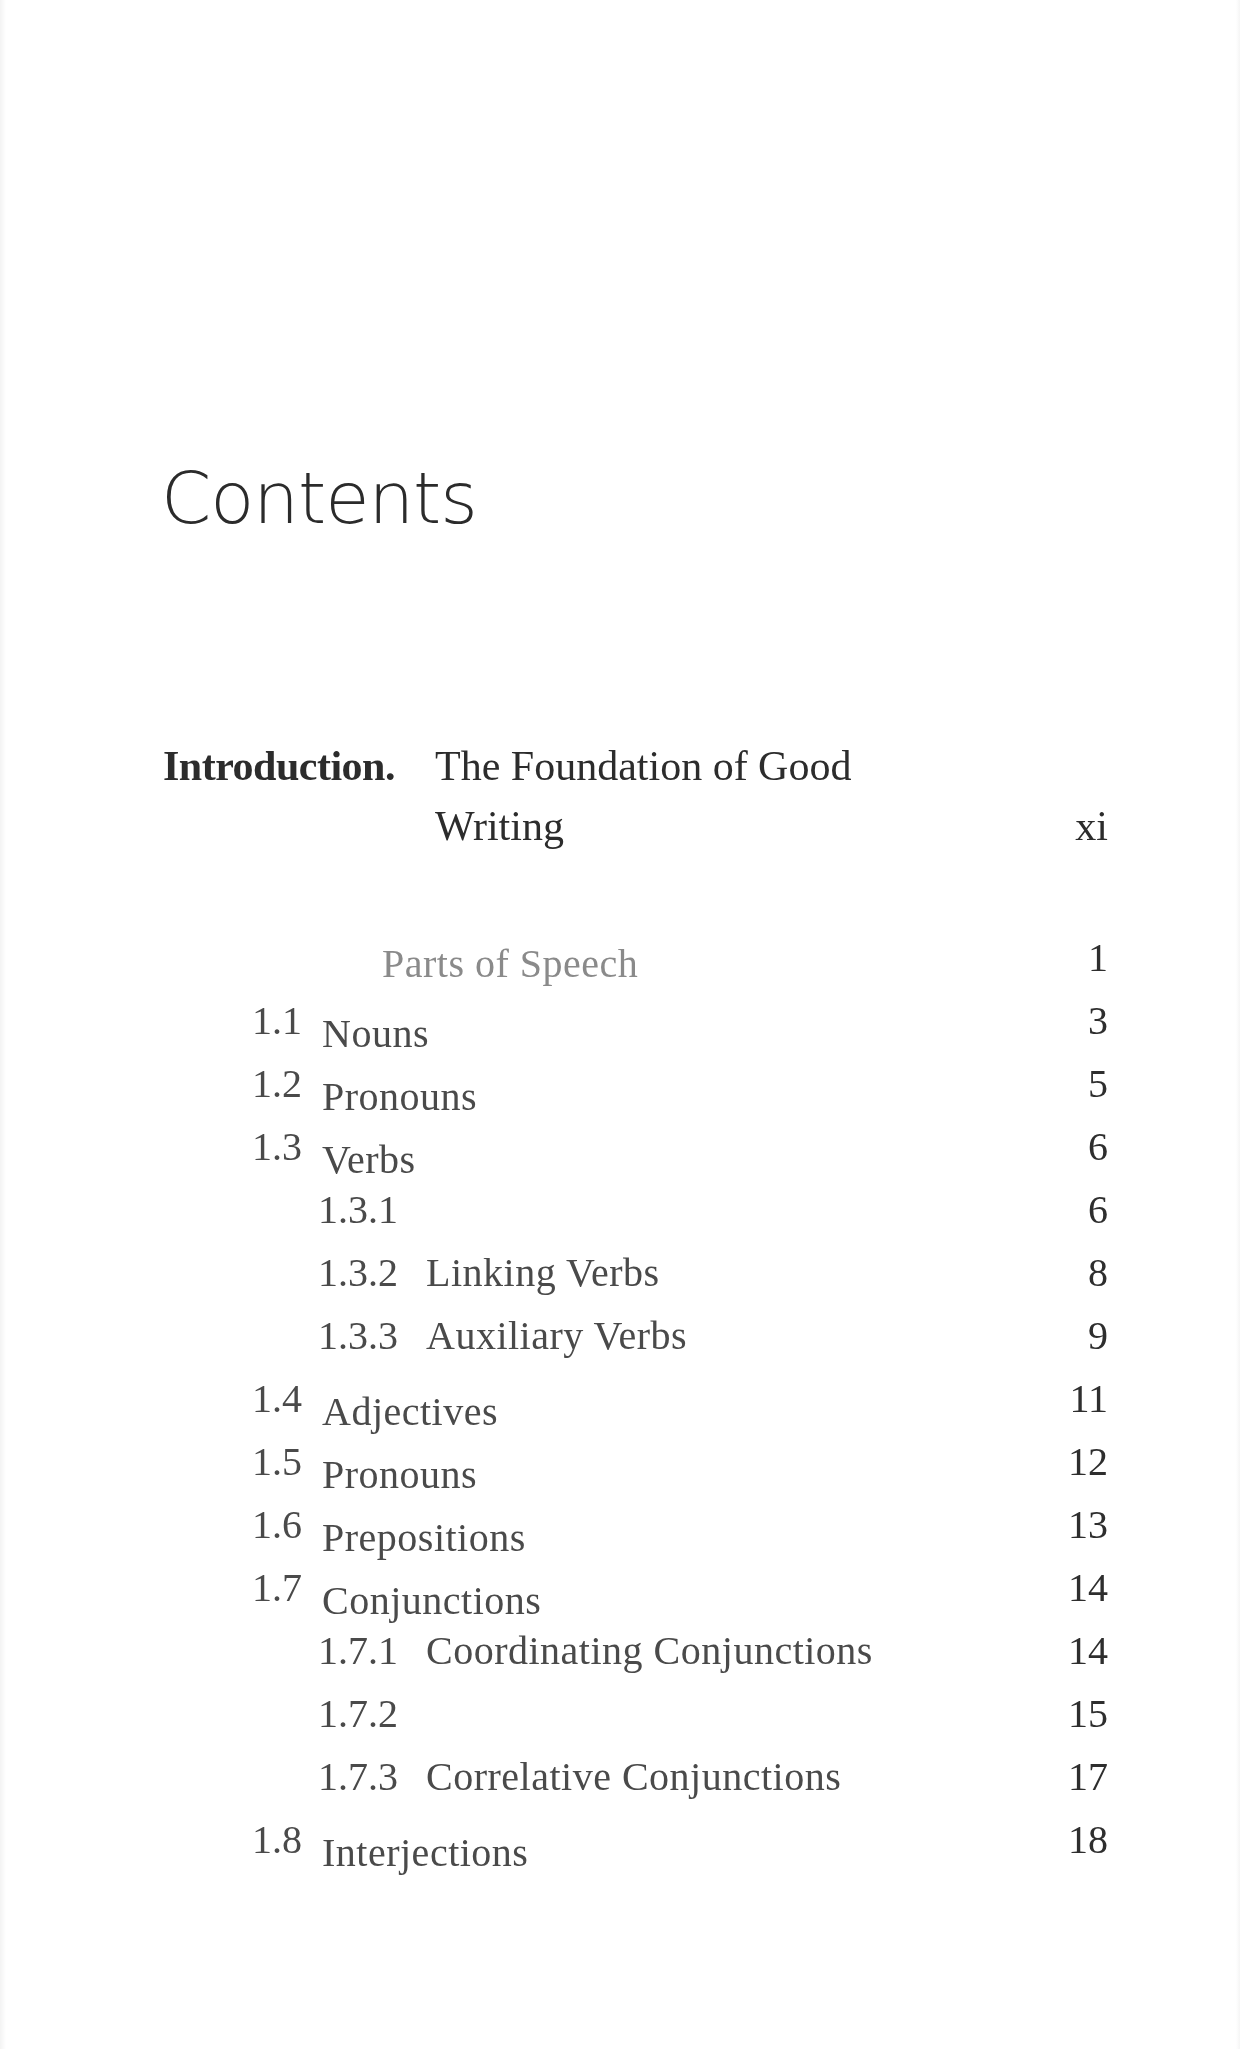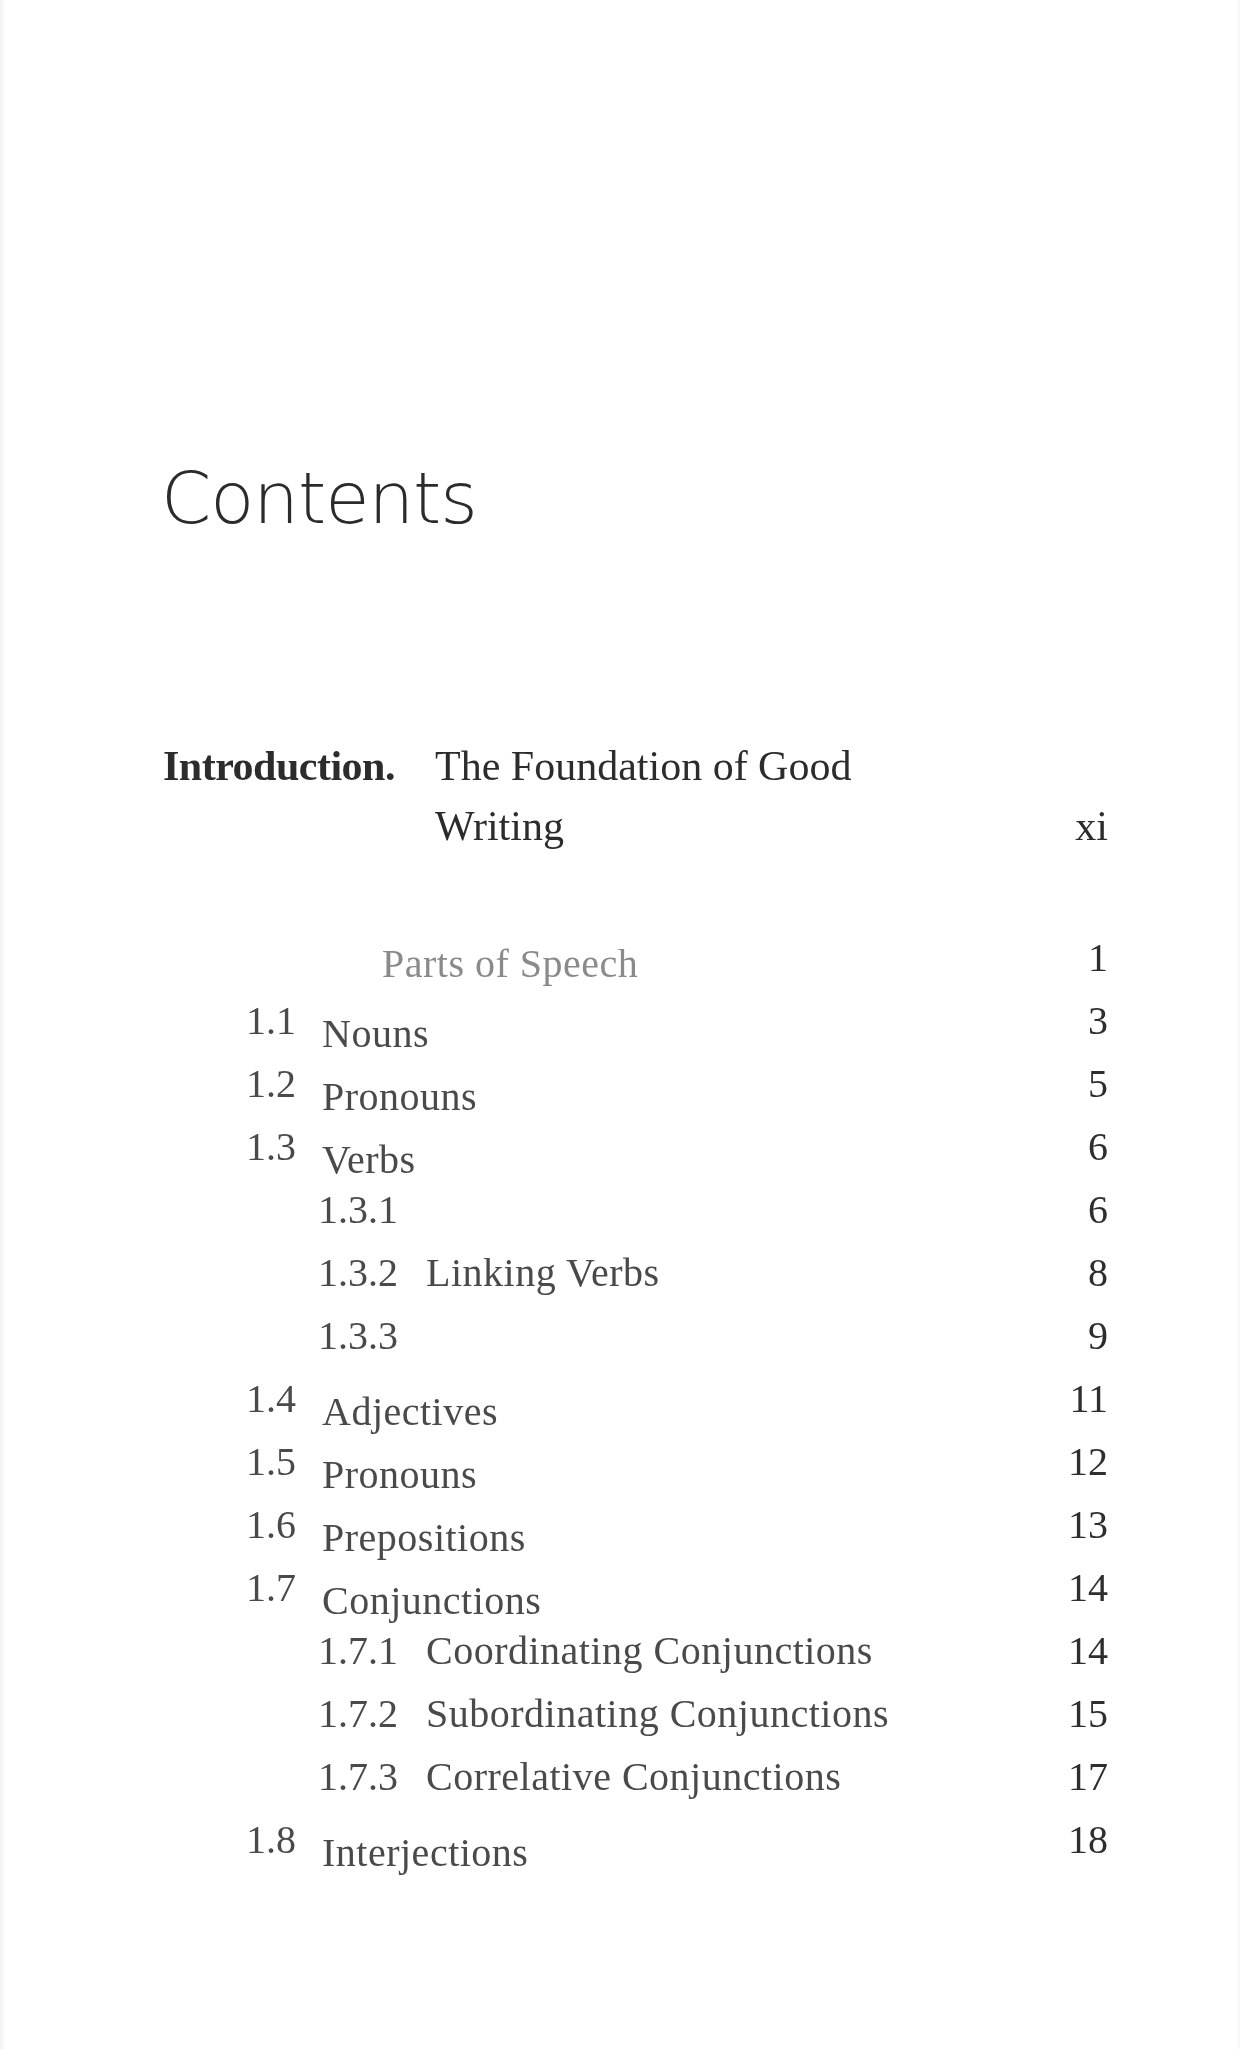--- a/index.html
+++ b/index.html
@@ -88,21 +88,21 @@
     .toc-row .page {
       position: absolute;
       right: 0;
       top: 0;
       color: #2e2e2e;
       font-size: 40px;
     }
     .toc-row.chapter { color: #8a8a8a; }
     .toc-row.chapter .num { left: 163px; letter-spacing: 1px; }
     .toc-row.chapter .title { left: 382px; margin-top: 6px; }
-    .toc-row.level1 .num { left: 246px; text-align: right; }
+    .toc-row.level1 .num { left: 252px; text-align: right; }
     .toc-row.level1 .title { left: 322px; margin-top: 13px; }
     .toc-row.level2 .num { left: 318px; }
     .toc-row.level2 .title { left: 426px; }
   </style>
 </head>
 <body>
 
 <div class="page-edge-left"></div>
 <div class="page-edge-right"></div>
 
@@ -140,20 +140,21 @@
     <span class="num">1.3.1</span>
     <span class="page">6</span>
   </div>
   <div class="toc-row level2" style="top:1243px">
     <span class="num">1.3.2</span>
     <span class="title">Linking Verbs</span>
     <span class="page">8</span>
   </div>
   <div class="toc-row level2" style="top:1306px">
     <span class="num">1.3.3</span>
+    <span class="title">Auxiliary Verbs</span>
     <span class="page">9</span>
   </div>
   <div class="toc-row level1" style="top:1369px">
     <span class="num">1.4</span>
     <span class="title">Adjectives</span>
     <span class="page">11</span>
   </div>
   <div class="toc-row level1" style="top:1432px">
     <span class="num">1.5</span>
     <span class="title">Pronouns</span>
@@ -169,21 +170,20 @@
     <span class="title">Conjunctions</span>
     <span class="page">14</span>
   </div>
   <div class="toc-row level2" style="top:1621px">
     <span class="num">1.7.1</span>
     <span class="title">Coordinating Conjunctions</span>
     <span class="page">14</span>
   </div>
   <div class="toc-row level2" style="top:1684px">
     <span class="num">1.7.2</span>
-    <span class="title">Subordinating Conjunctions</span>
     <span class="page">15</span>
   </div>
   <div class="toc-row level2" style="top:1747px">
     <span class="num">1.7.3</span>
     <span class="title">Correlative Conjunctions</span>
     <span class="page">17</span>
   </div>
   <div class="toc-row level1" style="top:1810px">
     <span class="num">1.8</span>
     <span class="title">Interjections</span>

